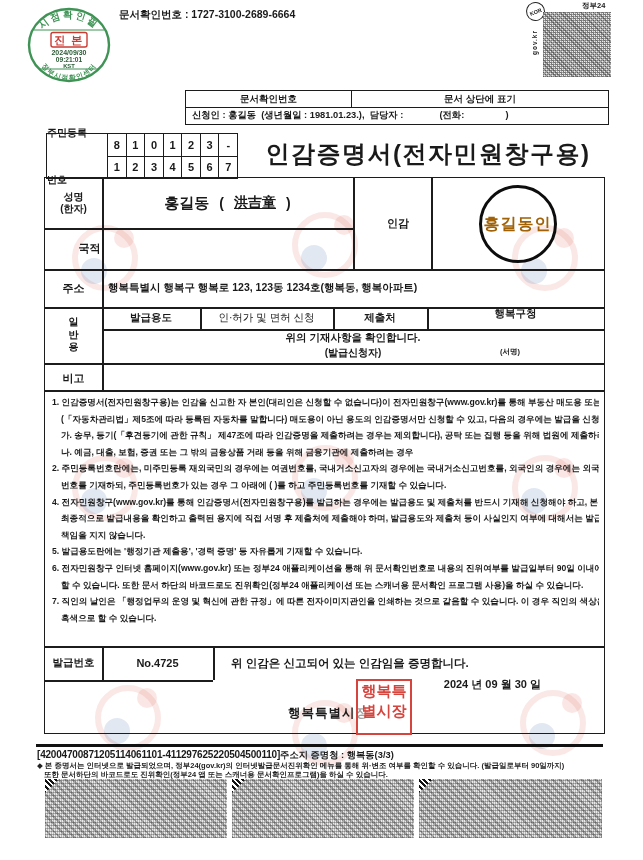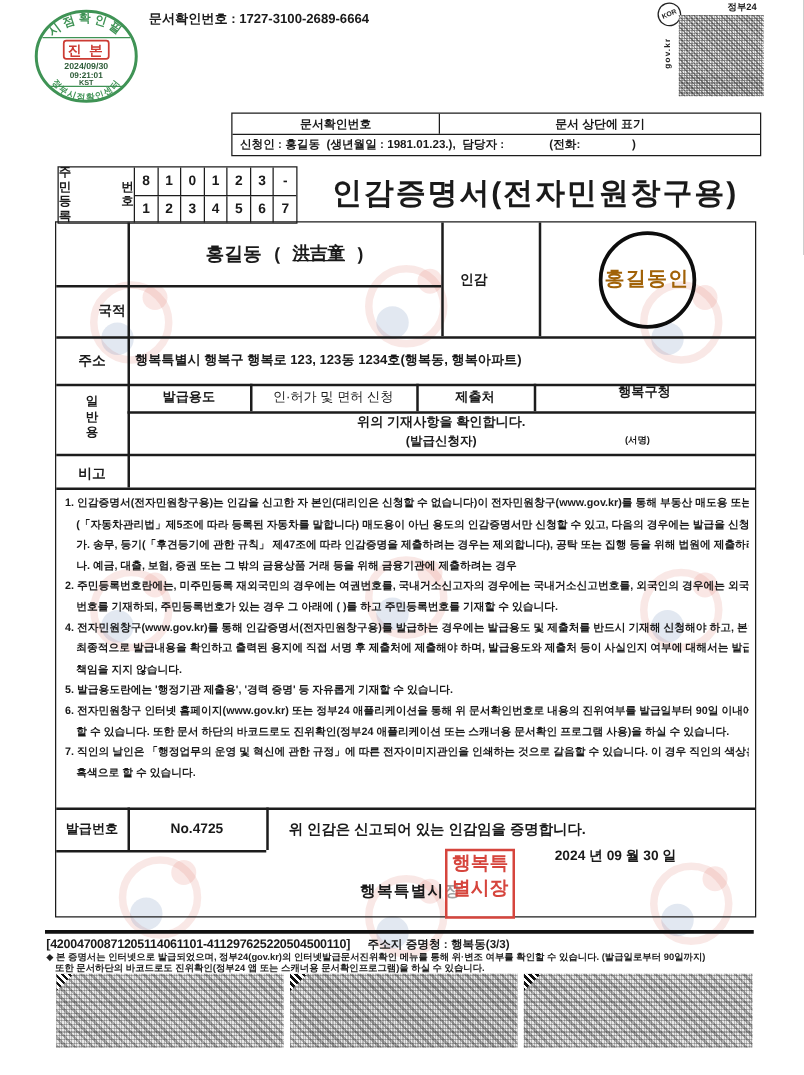--- a/index.html
+++ b/index.html
@@ -29,22 +29,22 @@
   
   .hdr{left:185px;top:90px;width:422px;height:33px;border:1.5px solid #1c1c1c;}
   .hdr .r1{display:flex;height:16px;border-bottom:1.5px solid #1c1c1c;}
   .hdr .c1{width:165px;border-right:1.5px solid #1c1c1c;display:flex;align-items:center;
       justify-content:center;font-size:9.5px;font-weight:700;}
   .hdr .c2{flex:1;display:flex;align-items:center;justify-content:center;font-size:9.5px;font-weight:700;}
   .hdr .r2{height:15px;display:flex;align-items:center;padding-left:6px;font-size:9.3px;
       font-weight:600;white-space:pre;}
   
   .rrn{left:46px;top:133px;width:190px;height:44px;border:1.6px solid #1c1c1c;display:flex;}
-  .rrn-label{width:60px;border-right:1.6px solid #1c1c1c;display:flex;
-      align-items:center;justify-content:center;font-size:10px;font-weight:700;line-height:1.15;gap:36px;}
+  .rrn-label{width:60px;border-right:1.6px solid #1c1c1c;display:flex;flex-direction:column;
+      align-items:flex-start;justify-content:center;font-size:10px;font-weight:700;line-height:1.15;gap:36px;}
   .rrn-grid{flex:1;display:flex;flex-direction:column;}
   .rrn-row{display:flex;flex:1;}
   .rrn-row:first-child{border-bottom:1.4px solid #1c1c1c;}
   .rrn-cell{flex:1;display:flex;align-items:center;justify-content:center;font-size:11px;
       font-weight:600;border-left:1.4px solid #1c1c1c;}
   .rrn-row .rrn-cell:first-child{border-left:none;}
   .title{left:252px;top:138px;width:352px;text-align:center;font-size:24px;font-weight:800;
       letter-spacing:1.5px;white-space:nowrap;}
   
   .mt{left:44px;top:177px;width:559px;height:555px;border:1.8px solid #1c1c1c;}
@@ -58,21 +58,21 @@
       font-size:16px;line-height:.98;letter-spacing:1px;color:#a16207;}
   .notes{position:absolute;left:7px;top:216px;width:547px;}
   .nl{white-space:nowrap;overflow:hidden;font-size:8.6px;line-height:16.6px;font-weight:600;}
   .nl.i1{padding-left:9px;}
   .nb{font-weight:800;}
   .stamp{position:absolute;left:311px;top:501px;width:52px;height:52px;border:2.5px solid #d6453d;
       display:flex;flex-direction:column;align-items:center;justify-content:flex-start;
       color:#d6453d;font-weight:800;font-size:15px;line-height:1.3;background:rgba(255,255,255,.6);}
   
   .thick{left:36px;top:744px;width:567px;height:2.6px;background:#111;}
-  .fcode{left:37px;top:749px;display:flex;align-items:baseline;gap:14px;}
+  .fcode{left:37px;top:749px;display:flex;align-items:baseline;}
   .fcode .code{font-size:10px;font-weight:700;letter-spacing:-.2px;}
   .fcode .office{font-size:9.3px;font-weight:700;}
   .fnote{font-size:7.5px;font-weight:600;color:#222;white-space:nowrap;}
   .barcode{position:absolute;top:779px;height:59px;width:182px;
       background:
        repeating-linear-gradient(0deg,rgba(20,20,20,.28) 0 1px,rgba(255,255,255,0) 1px 3px),
        repeating-linear-gradient(90deg,rgba(20,20,20,.24) 0 1px,rgba(255,255,255,0) 1px 2px),
        repeating-linear-gradient(45deg,#ababab 0 2px,#e9e9e9 2px 5px);}
   .bc-tri{position:absolute;top:0;left:0;width:14px;height:14px;
       background:repeating-linear-gradient(45deg,#111 0 2px,#fff 2px 4px);
@@ -173,31 +173,35 @@
     <div class="hl" style="top:502px;left:0;width:168px"></div>
     <div class="vl" style="left:57px;top:0;height:212px"></div>
     <div class="vl" style="left:308px;top:0;height:91px"></div>
     <div class="vl" style="left:386px;top:0;height:91px"></div>
     <div class="vl" style="left:155px;top:129px;height:22px"></div>
     <div class="vl" style="left:288px;top:129px;height:22px"></div>
     <div class="vl" style="left:382px;top:129px;height:22px"></div>
     <div class="vl" style="left:57px;top:468px;height:34px"></div>
     <div class="vl" style="left:168px;top:468px;height:34px"></div>
 
+    <div class="cell" style="left:0;top:0;width:57px;height:50px;flex-direction:column;line-height:1.2">
+      <span class="lab" style="font-size:10px">성명</span>
+      <span class="lab" style="font-size:10px">(한자)</span>
+    </div>
     <div class="cell" style="left:57px;top:0;width:251px;height:50px;gap:10px">
       <span style="font-size:15px;font-weight:800">홍길동</span>
       <span style="font-size:14px;font-weight:700">(</span>
       <span class="hanja">洪吉童</span>
       <span style="font-size:14px;font-weight:700">)</span>
     </div>
 
     <div class="cell lab" style="left:16px;top:50px;width:57px;height:41px">국적</div>
     <div></div>
 
-    <div class="cell lab" style="left:301px;top:0;width:66px;height:91px">인감</div>
+    <div class="cell lab" style="left:320px;top:0;width:66px;height:91px">인감</div>
     <div class="cell" style="left:386px;top:0;width:173px;height:91px">
       <div class="seal">
         <span>홍길</span>
         <span>동인</span>
       </div>
     </div>
 
     <div class="cell lab" style="left:0;top:91px;width:57px;height:38px">주소</div>
     <div class="cell" style="left:63px;top:91px;width:492px;height:38px;justify-content:flex-start;font-size:10.5px;font-weight:600">행복특별시 행복구 행복로 123, 123동 1234호(행복동, 행복아파트)</div>
 

